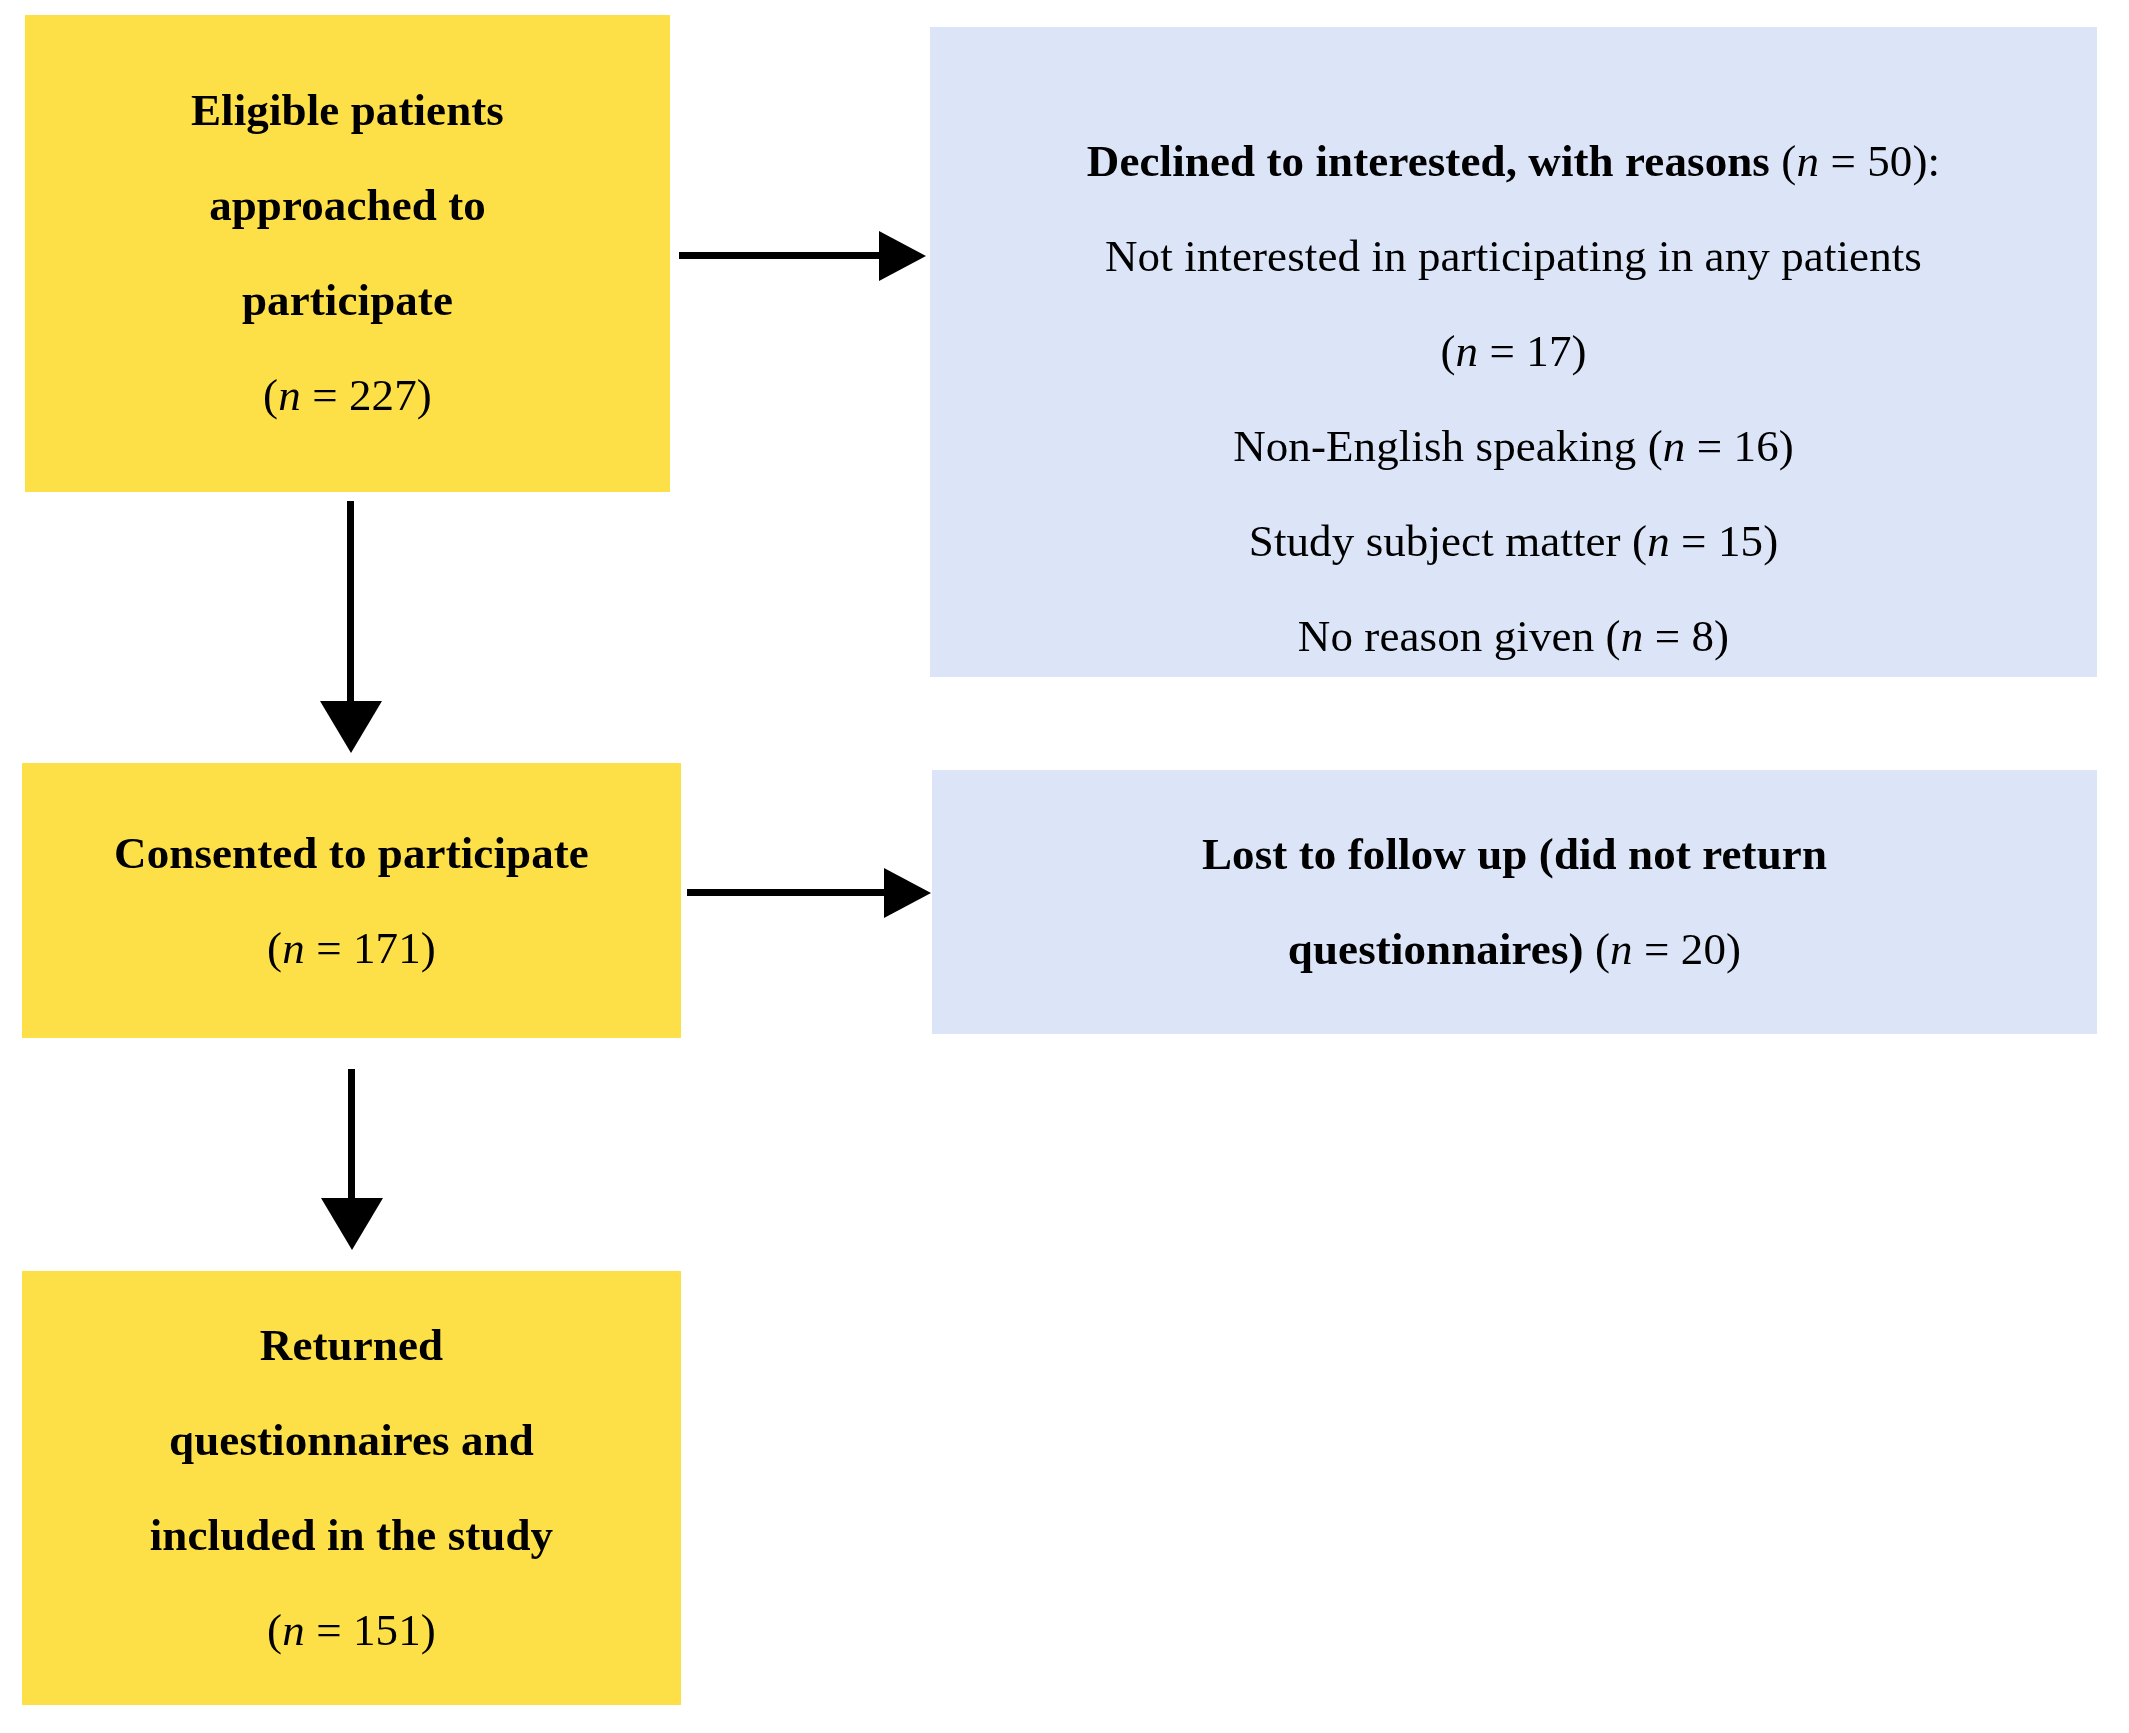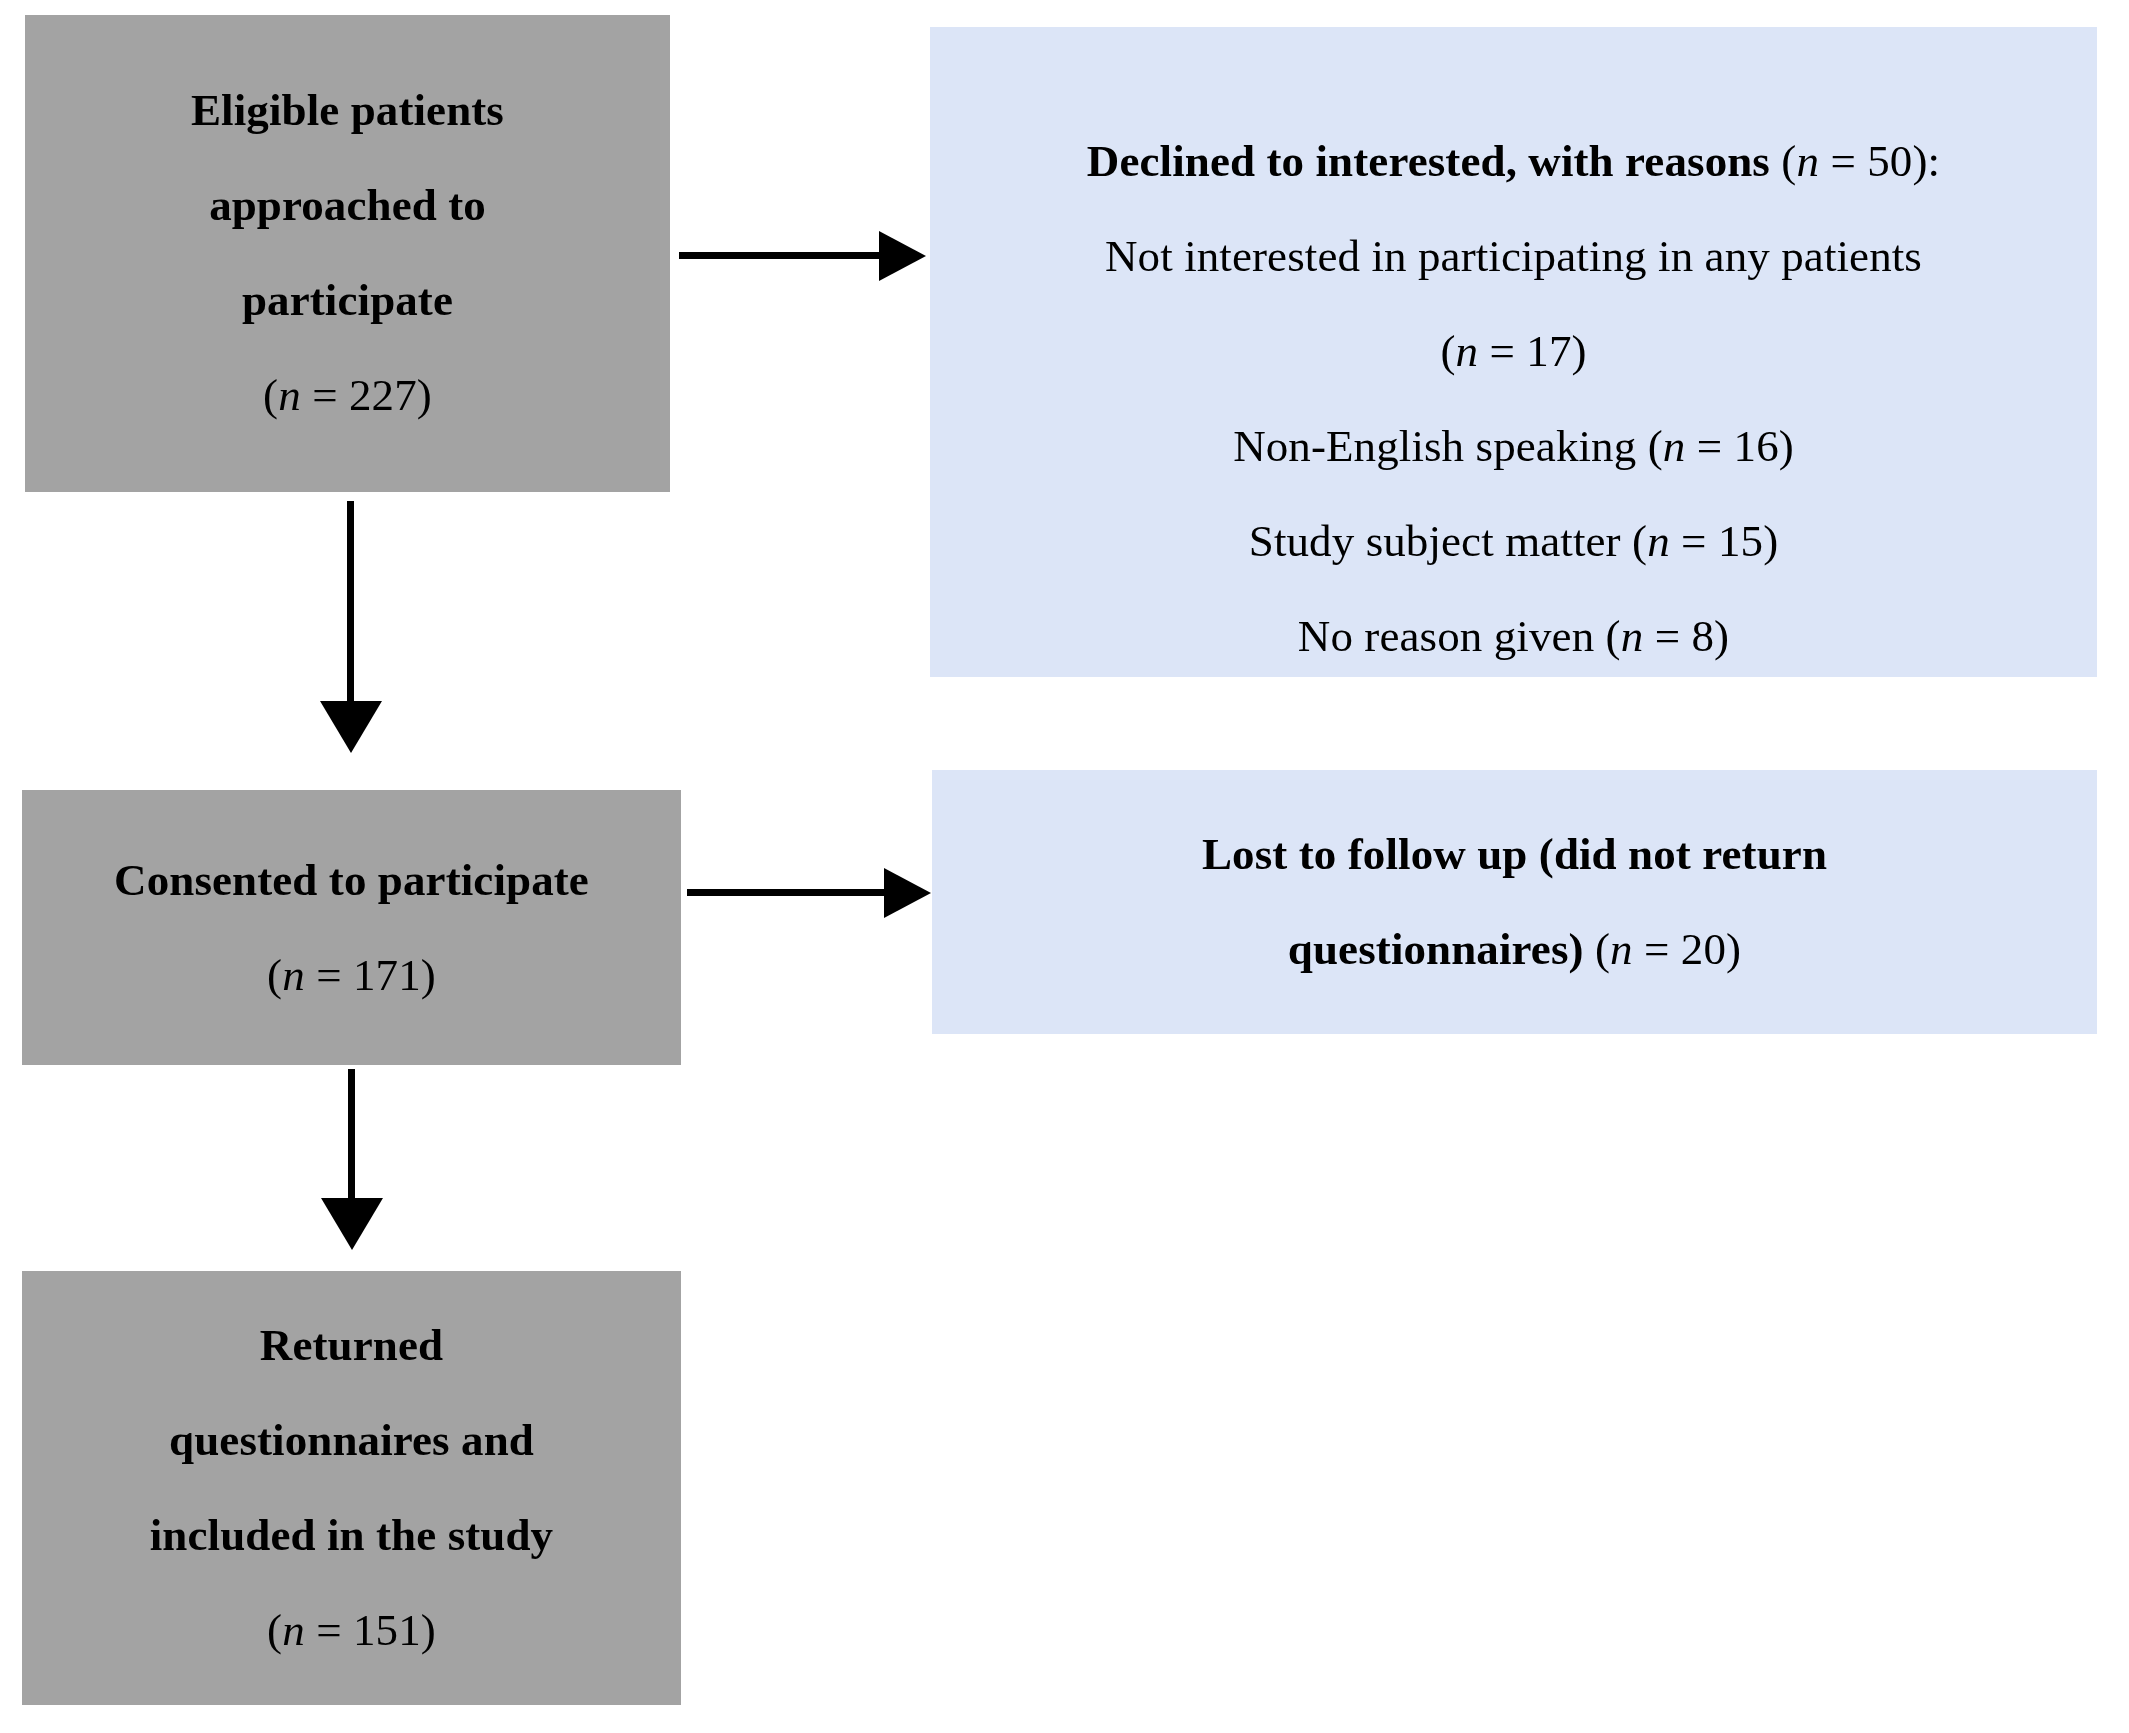--- a/index.html
+++ b/index.html
@@ -24,21 +24,21 @@
   .box {
     position: absolute;
     box-sizing: border-box;
     display: flex;
     flex-direction: column;
     align-items: center;
     justify-content: center;
     text-align: center;
   }
 
-  .box-dark  { background: #a3a3a3; }
+  .box-dark  { background: #fde047; }
   .box-light { background: #dce5f7; }
 
   .line {
     display: block;
     width: 100%;
     text-align: center;
     white-space: nowrap;
     font-size: 45px;
     line-height: 95px;
     letter-spacing: 0.1px;
@@ -112,21 +112,21 @@
 
     <span class="line normal"><span class="n-plain">(</span><span class="n-italic">n</span><span class="n-plain"> = </span><span class="n-plain">17</span><span class="n-plain">)</span></span>
 
     <span class="line normal"><span class="n-plain">Non-English speaking </span><span class="n-plain">(</span><span class="n-italic">n</span><span class="n-plain"> = </span><span class="n-plain">16</span><span class="n-plain">)</span></span>
 
     <span class="line normal"><span class="n-plain">Study subject matter </span><span class="n-plain">(</span><span class="n-italic">n</span><span class="n-plain"> = </span><span class="n-plain">15</span><span class="n-plain">)</span></span>
 
     <span class="line normal"><span class="n-plain">No reason given </span><span class="n-plain">(</span><span class="n-italic">n</span><span class="n-plain"> = </span><span class="n-plain">8</span><span class="n-plain">)</span></span>
   </div>
 
-  <div class="box box-dark" style="left:22px; top:763px; width:659px; height:275px; padding:0 24px;margin-top:27px;">
+  <div class="box box-dark" style="left:22px; top:763px; width:659px; height:275px; padding:0 24px;">
     <span class="line bold">Consented to participate</span>
     <span class="line normal"><span class="n-plain">(</span><span class="n-italic">n</span><span class="n-plain"> = </span><span class="n-plain">171</span><span class="n-plain">)</span></span>
   </div>
 
   <div class="box box-light" style="left:932px; top:770px; width:1165px; height:264px; padding:0 17.5px;">
     <span class="line bold">Lost to follow up (did not return</span>
     <span class="line"><span class="n-plain" style="font-weight:bold;">questionnaires) </span><span class="n-plain">(</span><span class="n-italic">n</span><span class="n-plain"> = </span><span class="n-plain">20</span><span class="n-plain">)</span></span>
   </div>
 
   <div class="box box-dark" style="left:22px; top:1271px; width:659px; height:434px; padding:0 28px;">

